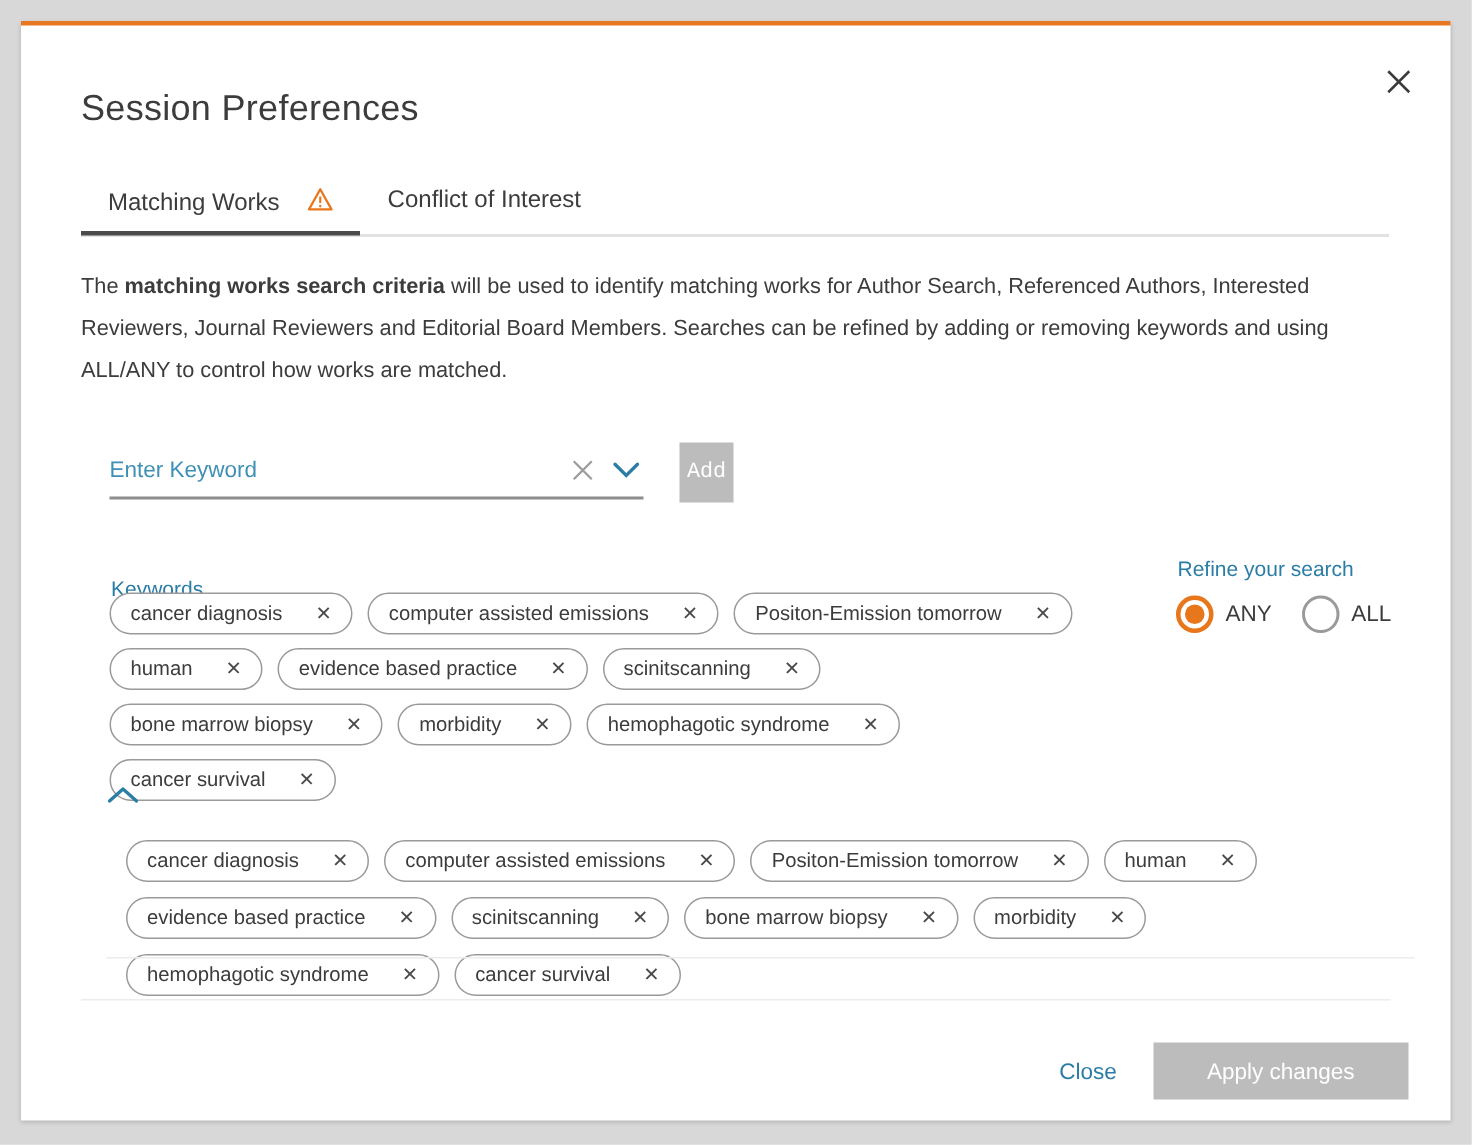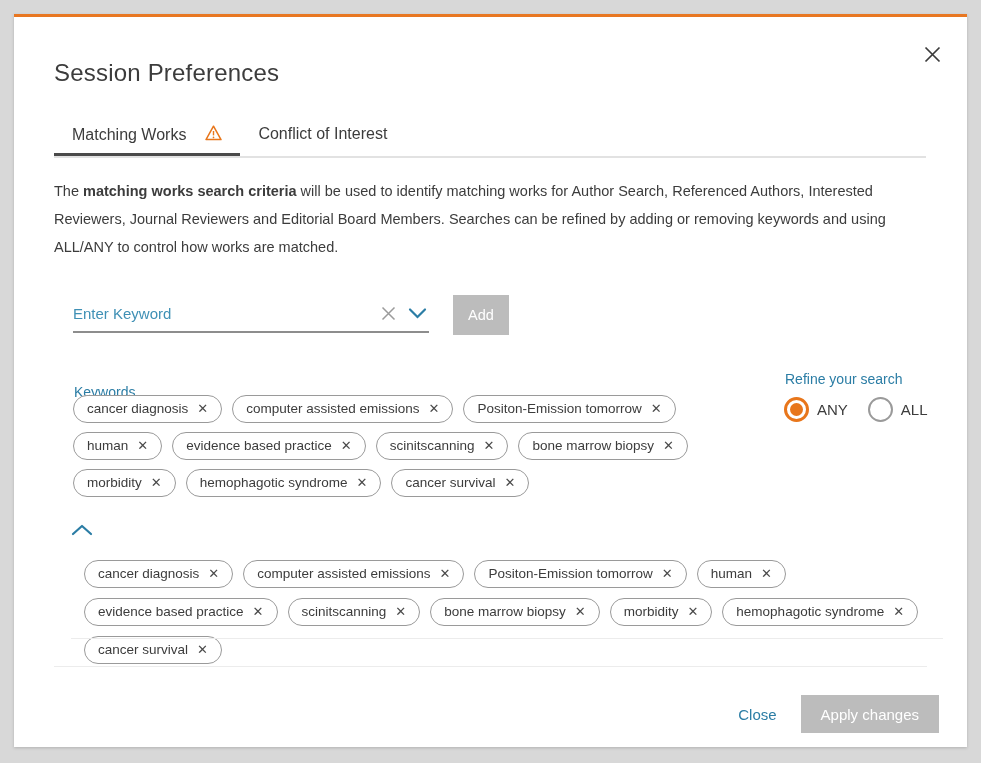--- a/index.html
+++ b/index.html
@@ -124,27 +124,27 @@
   .kw-icons {
     position: absolute;
     right: 2px;
     display: flex;
     align-items: center;
     gap: 12px;
   }
   .icon-btn { cursor: pointer; display: flex; align-items: center; }
   .add-btn {
     margin-left: 24px;
-    width: 56px;
+    width: 36px;
     height: 40px;
     background: #bcbcbc;
     color: #ffffff;
     border: none;
     font-size: 14.5px;
-    font-family: Liberation Sans, sans-serif;
+    font-family: Liberation Mono, monospace;
     cursor: default;
     display: flex;
     align-items: center;
     justify-content: center;
   }
 
   
   .kw-section-label {
     position: absolute;
     left: 60px;
@@ -164,21 +164,21 @@
   }
   .chip {
     border: 1px solid #9a9a9a;
     border-radius: 20px;
     padding: 4px 13px 5px 13px;
     font-size: 13.5px;
     color: #3c3c3c;
     background: #fff;
     display: inline-flex;
     align-items: center;
-    gap: 9px;
+    gap: 22px;
     white-space: nowrap;
     line-height: 17px;
     cursor: default;
   }
   .chip .chip-x {
     font-size: 13px;
     color: #4a4a4a;
     cursor: pointer;
     line-height: 1;
   }
@@ -274,21 +274,21 @@
     border: none;
     font-family: "Liberation Sans", sans-serif;
     padding: 6px 4px;
   }
   .apply-btn {
     background: #bcbcbc;
     color: #ffffff;
     border: none;
     font-size: 15px;
     font-family: "Liberation Sans", sans-serif;
-    padding: 0 20px;
+    padding: 0 36px;
     height: 38px;
     cursor: default;
     display: flex;
     align-items: center;
     justify-content: center;
   }
 </style>
 </head>
 <body>
 

